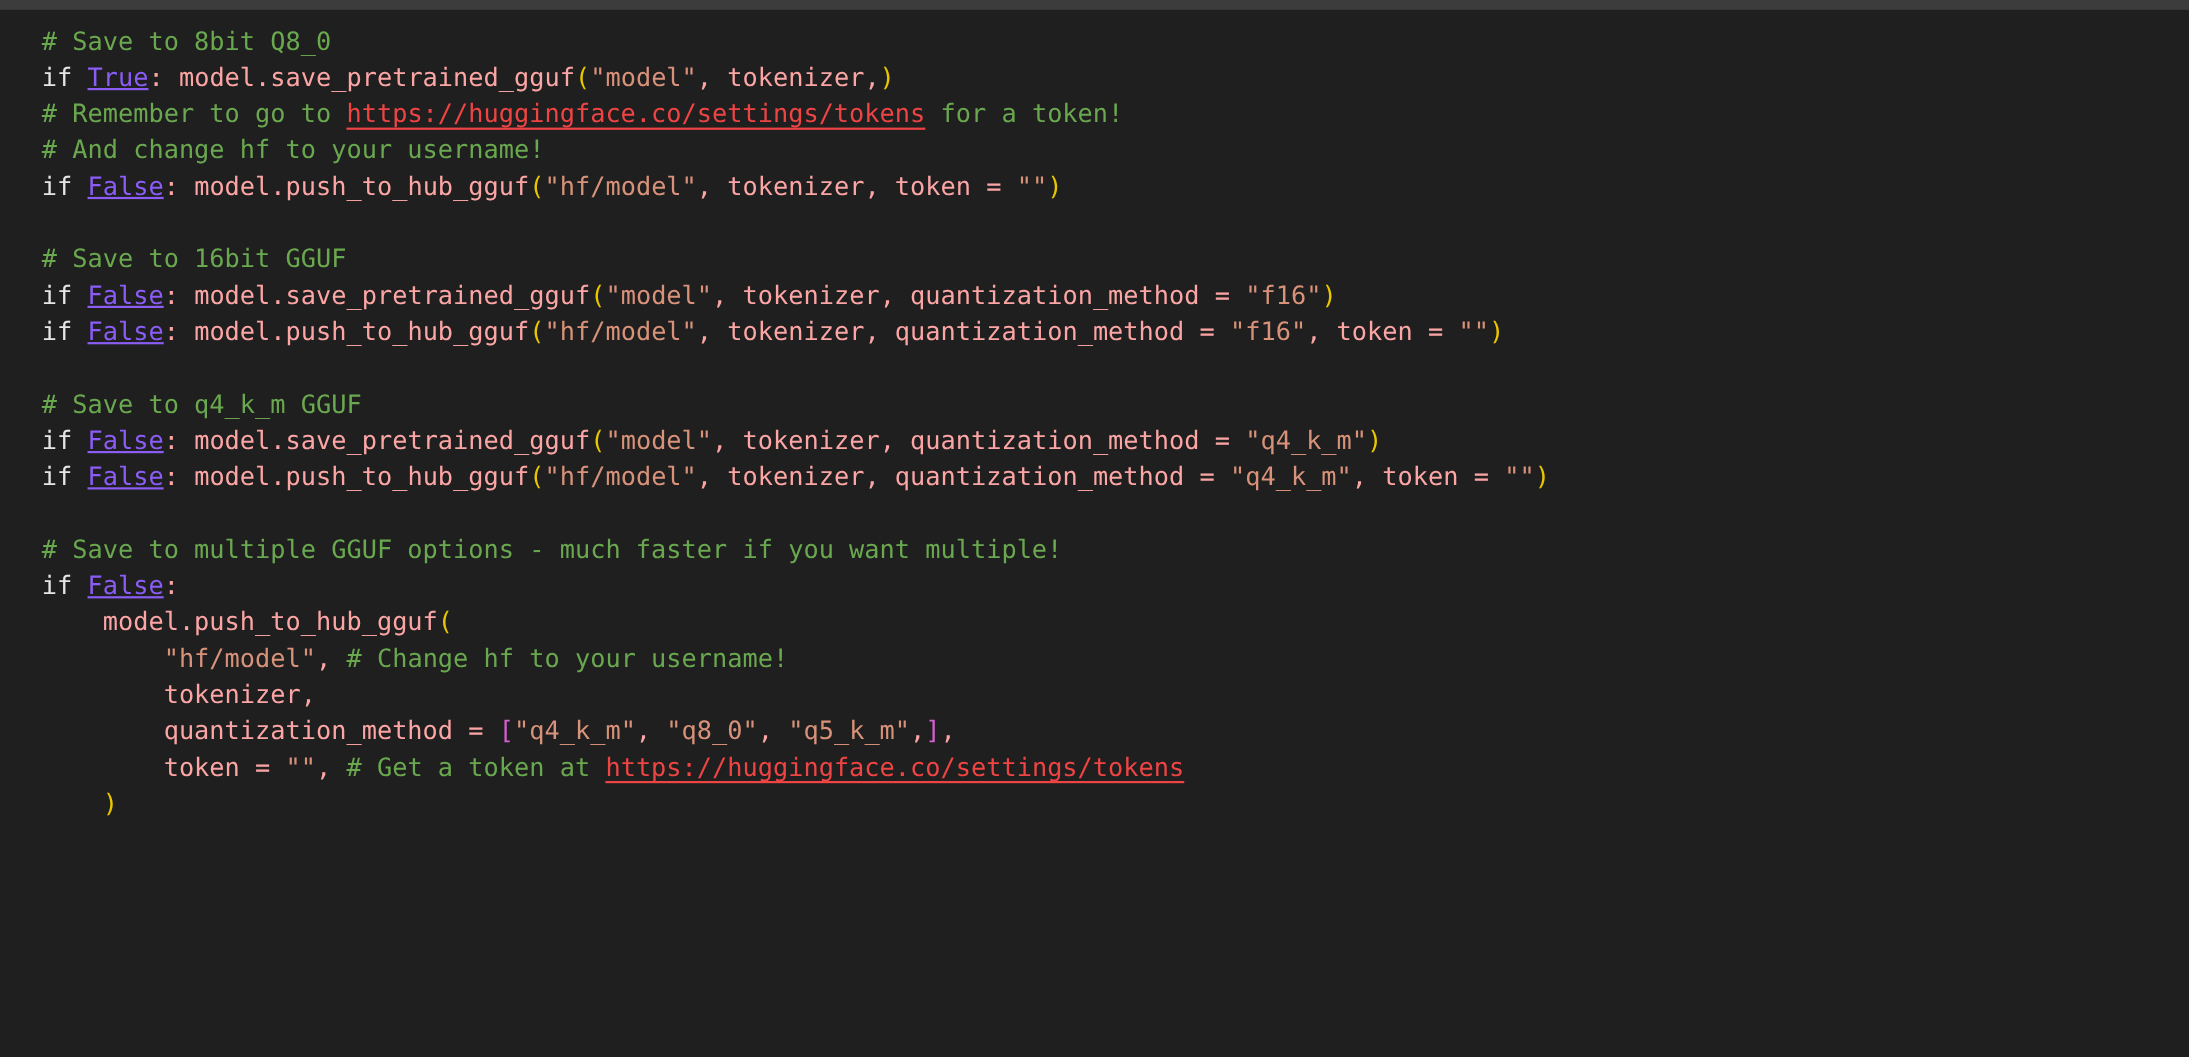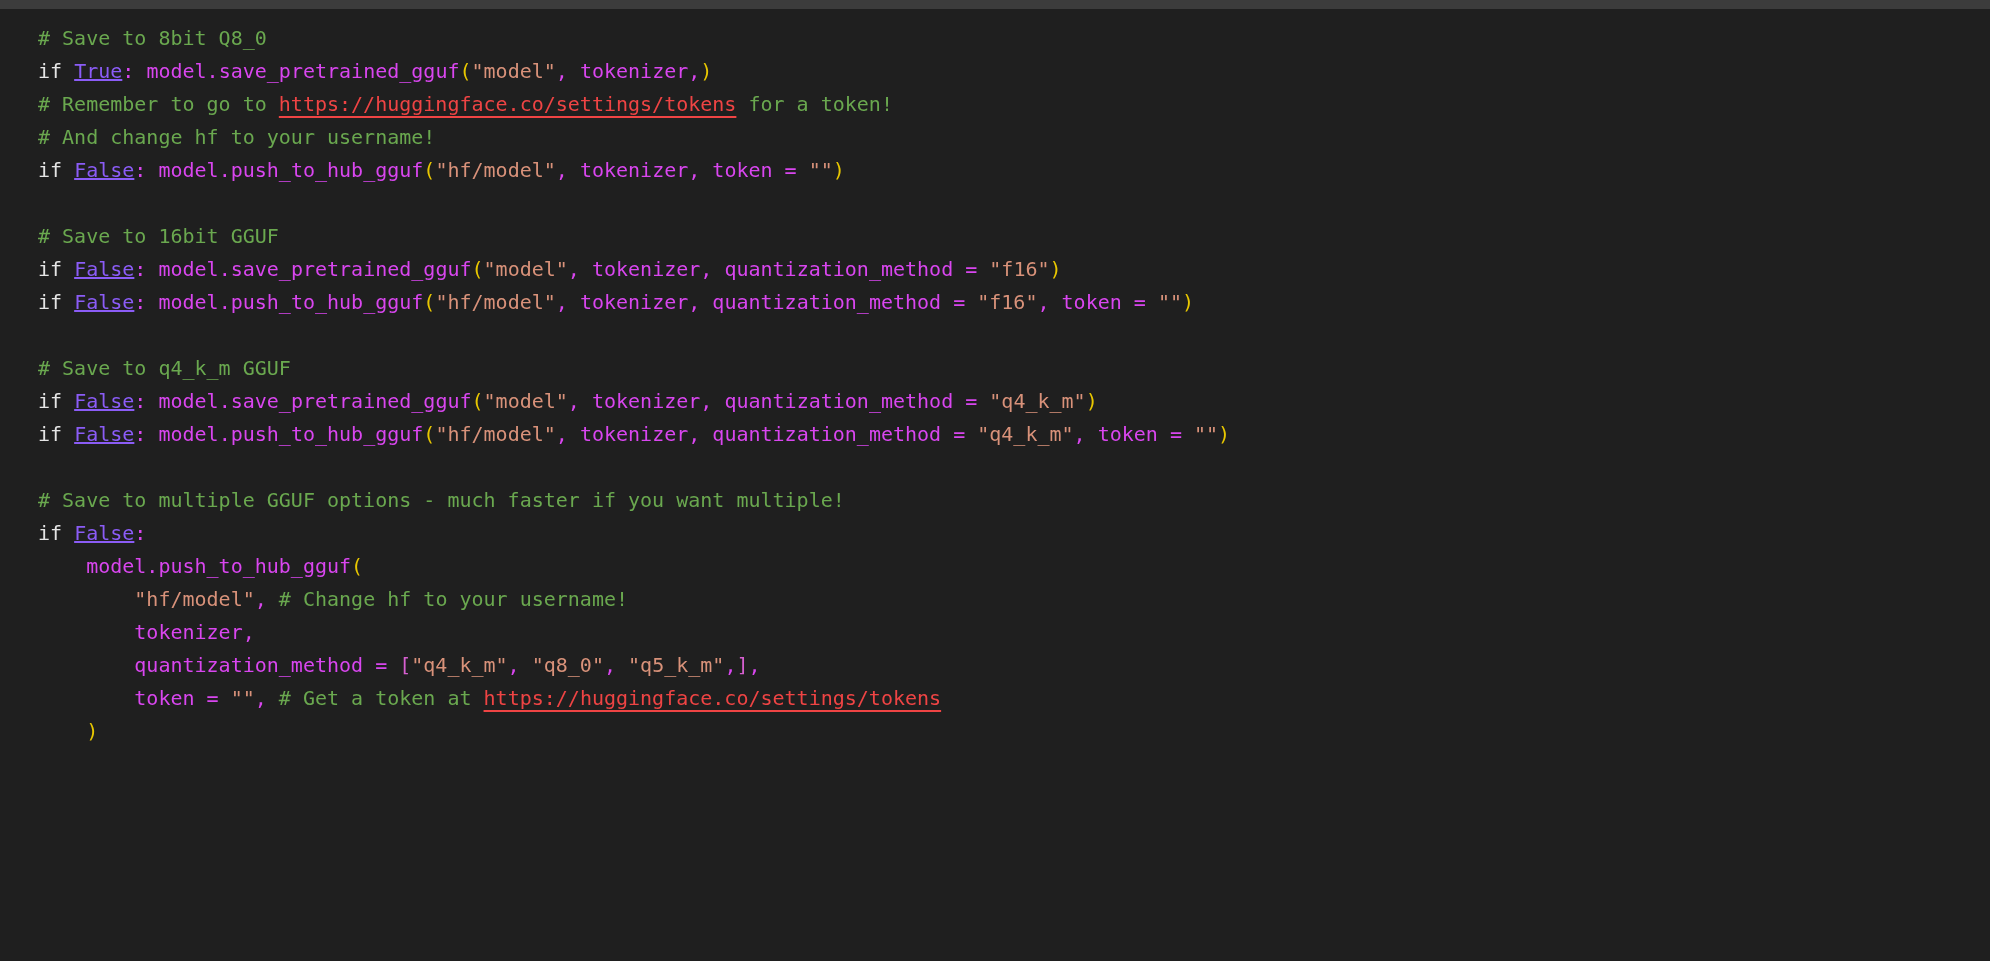--- a/index.html
+++ b/index.html
@@ -32,38 +32,38 @@
     top: 9px; left: 0;
     width: 1990px;
     height: 952px;
     background: #1f1f1f;
   }
   .code-block {
     position: absolute;
     top: 13px;
     left: 38px;
     font-family: "DejaVu Sans Mono", "Liberation Mono", monospace;
-    font-size: 20px;
+    font-size: 23px;
     line-height: 33px;
     letter-spacing: 0px;
     white-space: pre;
     -webkit-font-smoothing: antialiased;
   }
   .ln {
     display: block;
     height: 33px;
     white-space: pre;
   }
   .ln.blank { color: transparent; }
 
   
   .tk-com   { color: #6aa84f; }          
   .tk-kw    { color: #e5e5e5; }          
   .tk-bool  { color: #8b5cf6; text-decoration: underline; }          
-  .tk-plain { color: #d946ef; }          
+  .tk-plain { color: #fca5a5; }          
   .tk-str   { color: #d9927a; }          
   .tk-paren { color: #e8c700; }          
   .tk-brack { color: #d65fd0; }          
   .tk-url   { color: #ef4444; text-decoration: underline; text-underline-offset: 5px; text-decoration-thickness: 2px; }
 </style>
 </head>
 <body>
 
 <div id="app">
 

